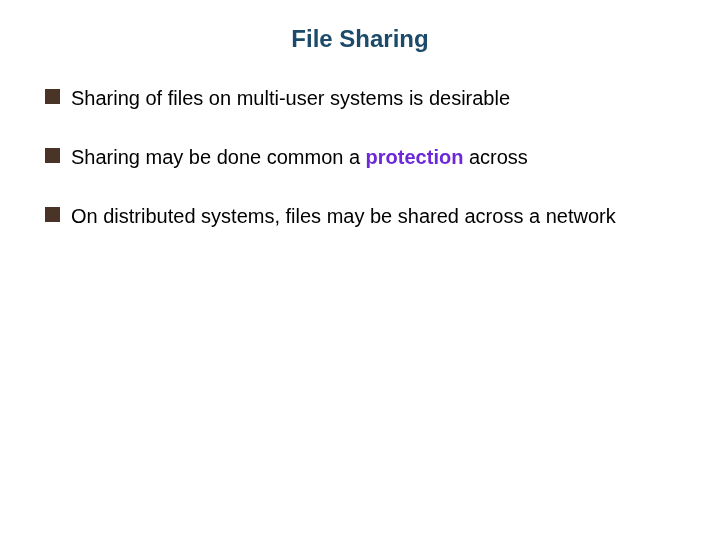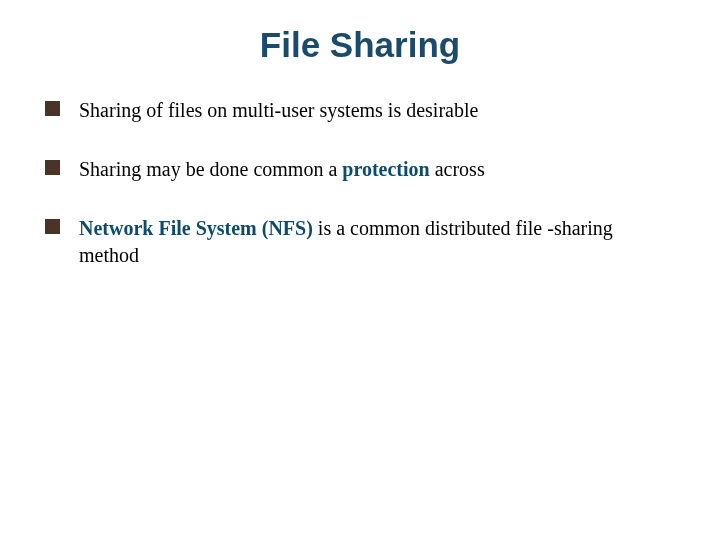--- a/index.html
+++ b/index.html
@@ -10,50 +10,49 @@
       font-family: Arial, Helvetica, sans-serif;
       background: #ffffff;
       position: relative;
       overflow: hidden;
     }
     .slide {
       padding: 25px 45px 0 45px;
     }
     .title {
       text-align: center;
-      font-size: 35px;
+      font-size: 24px;
       font-weight: bold;
       color: #1b4a6b;
       margin: 0 0 32px 0;
     }
     .bullets {
       list-style: none;
       padding: 0;
       margin: 0;
     }
     .bullet-item {
       position: relative;
-      padding-left: 34px;
+      padding-left: 26px;
       margin-bottom: 32px;
       font-size: 20px;
       line-height: 1.35;
       color: #000000;
-      font-family: Liberation Serif, serif;
     }
     .bullet-marker {
       position: absolute;
       left: 0;
       top: 4px;
       width: 15px;
       height: 15px;
       background: #4a3428;
     }
     .emph {
       font-weight: bold;
-      color: #0c4a6e;
+      color: #6d28d9;
     }
   </style>
 </head>
 <body>
 
 <div class="slide">
   <h1 class="title">File Sharing</h1>
 
   <ul class="bullets">
 
@@ -62,21 +61,18 @@
       <span>Sharing of files on multi-user systems is desirable</span>
     </li>
 
     <li class="bullet-item">
       <span class="bullet-marker"></span>
       <span>Sharing may be done common a </span><span class="emph">protection</span><span> across</span>
     </li>
 
     <li class="bullet-item">
       <span class="bullet-marker"></span>
+      <span>On distributed systems, files may be shared across a network</span>
     </li>
 
-    <li class="bullet-item">
-      <span class="bullet-marker"></span>
-      <span></span><span class="emph">Network File System (NFS)</span><span> is a common distributed file -sharing method</span>
-    </li>
 
   </ul>
 </div>
 
 </body></html>

